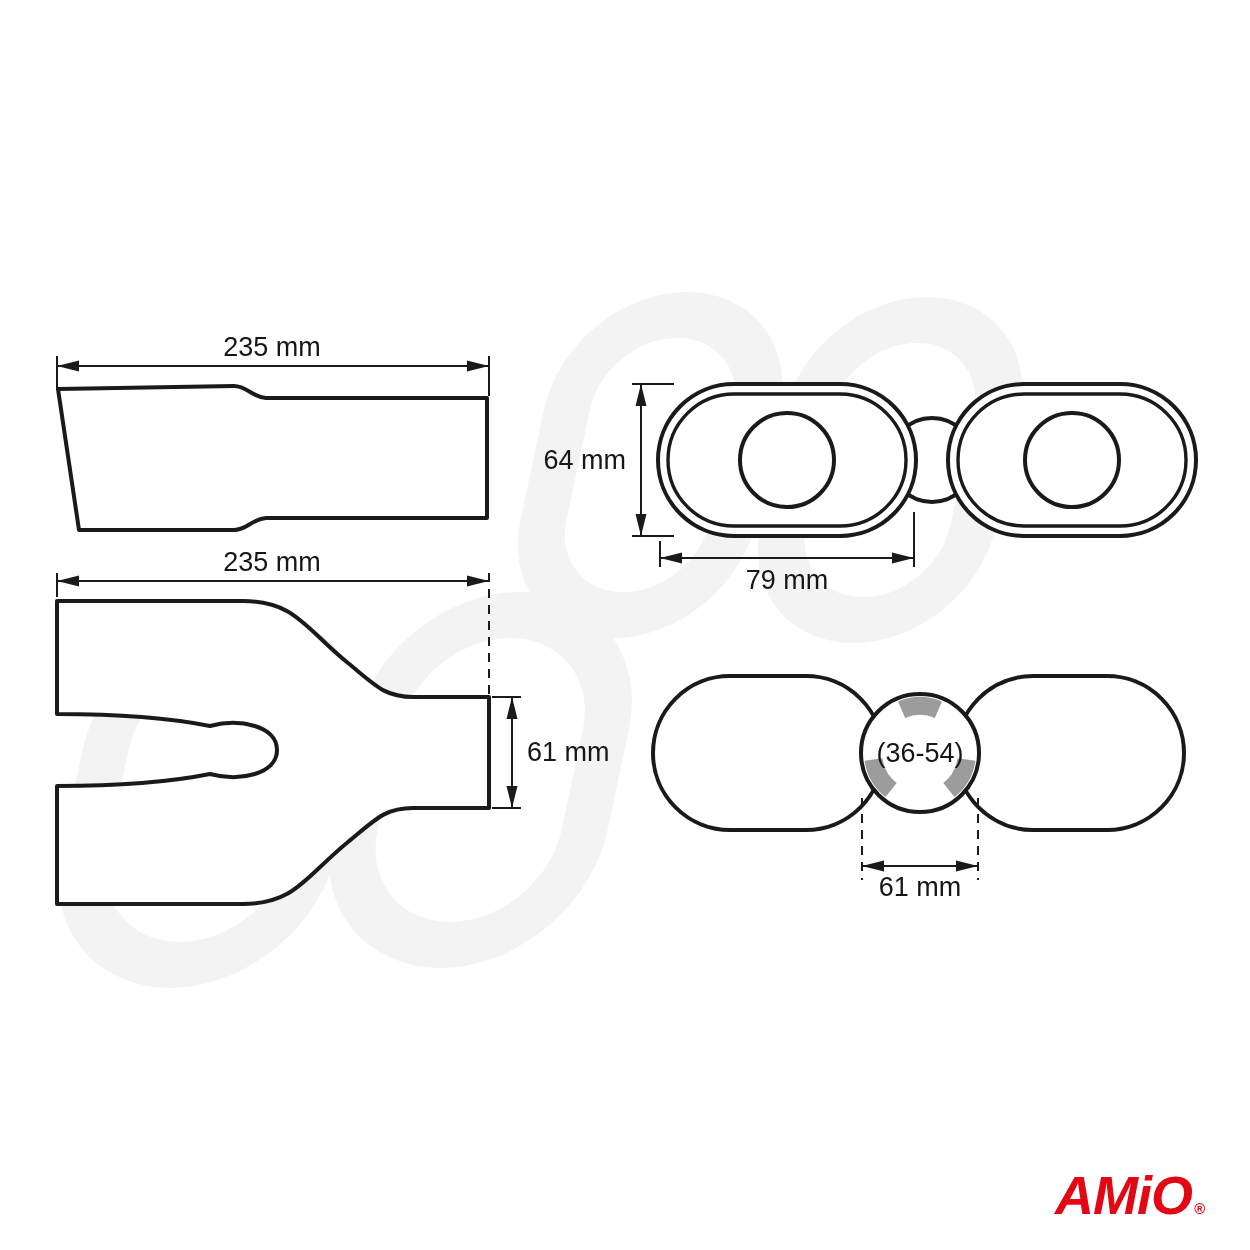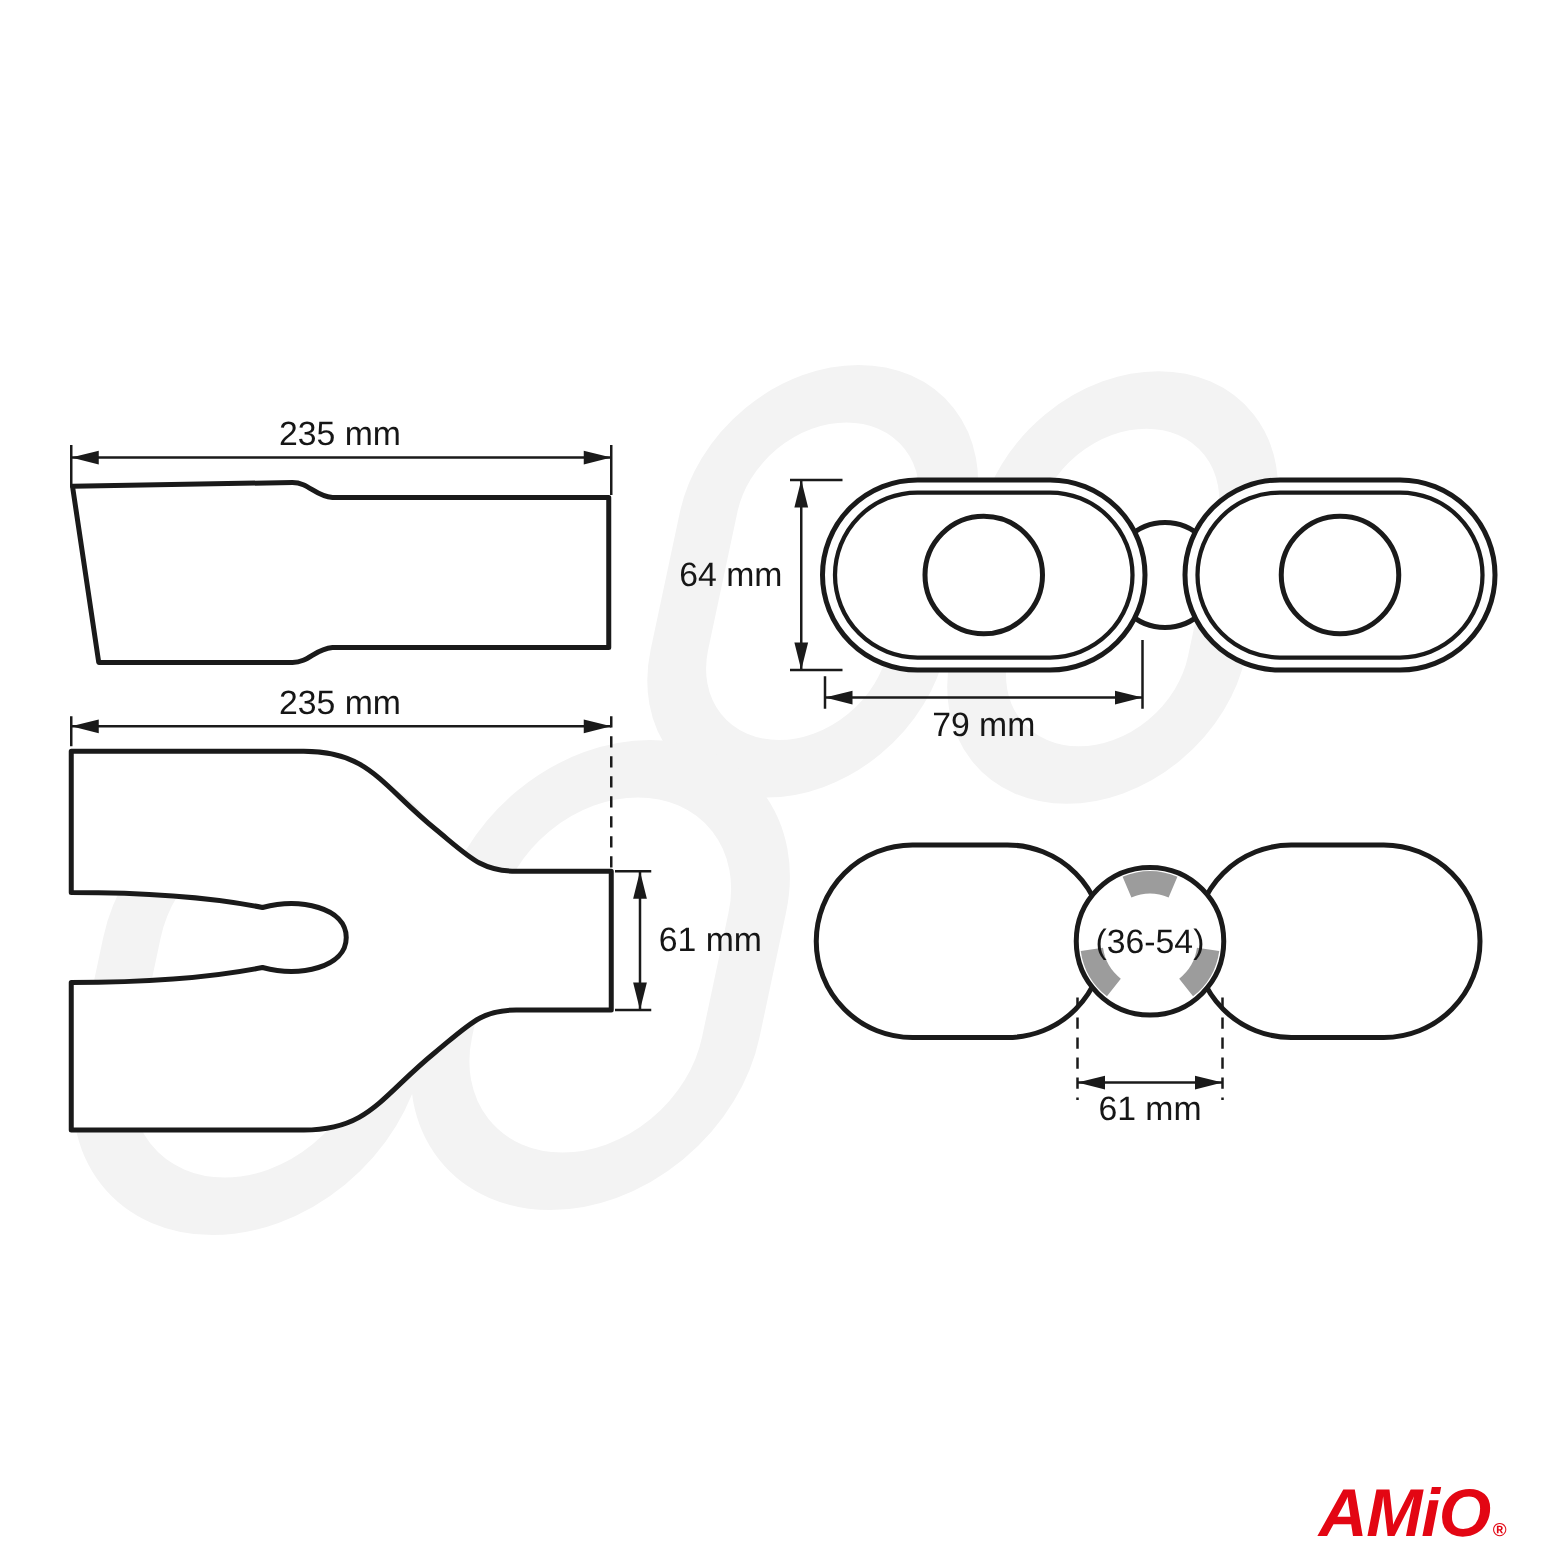--- a/index.html
+++ b/index.html
@@ -11,21 +11,21 @@
   .shape{fill:#ffffff;stroke:#1a1a1a;stroke-width:4;stroke-linejoin:round;}
   .shape-thin{fill:none;stroke:#1a1a1a;stroke-width:3.4;}
   .dimline{fill:none;stroke:#1a1a1a;stroke-width:2;}
   .dashed{stroke-dasharray:9 7;}
   .arrowhead{fill:#1a1a1a;stroke:none;}
   .wm{fill:none;stroke:#f3f3f3;stroke-width:46;}
   .clamp{fill:none;stroke:#9c9c9c;stroke-width:18;}
   text.dim-text{font-family:"Liberation Sans",sans-serif;font-size:27px;fill:#161616;}
 
   
-  .logo{position:absolute;right:25px;bottom:12px;color:#e30613;
+  .logo{position:absolute;right:25px;bottom:28px;color:#e30613;
         font-family:"Liberation Sans",sans-serif;font-style:italic;font-weight:bold;
         font-size:54px;line-height:1;letter-spacing:-1px;}
   .logo .reg{font-size:15px;font-weight:bold;letter-spacing:0;margin-left:2px;}
 </style>
 </head>
 <body>
 
 <div class="canvas">
 
   <svg class="drawing" width="1250" height="1250" viewBox="0 0 1250 1250">

